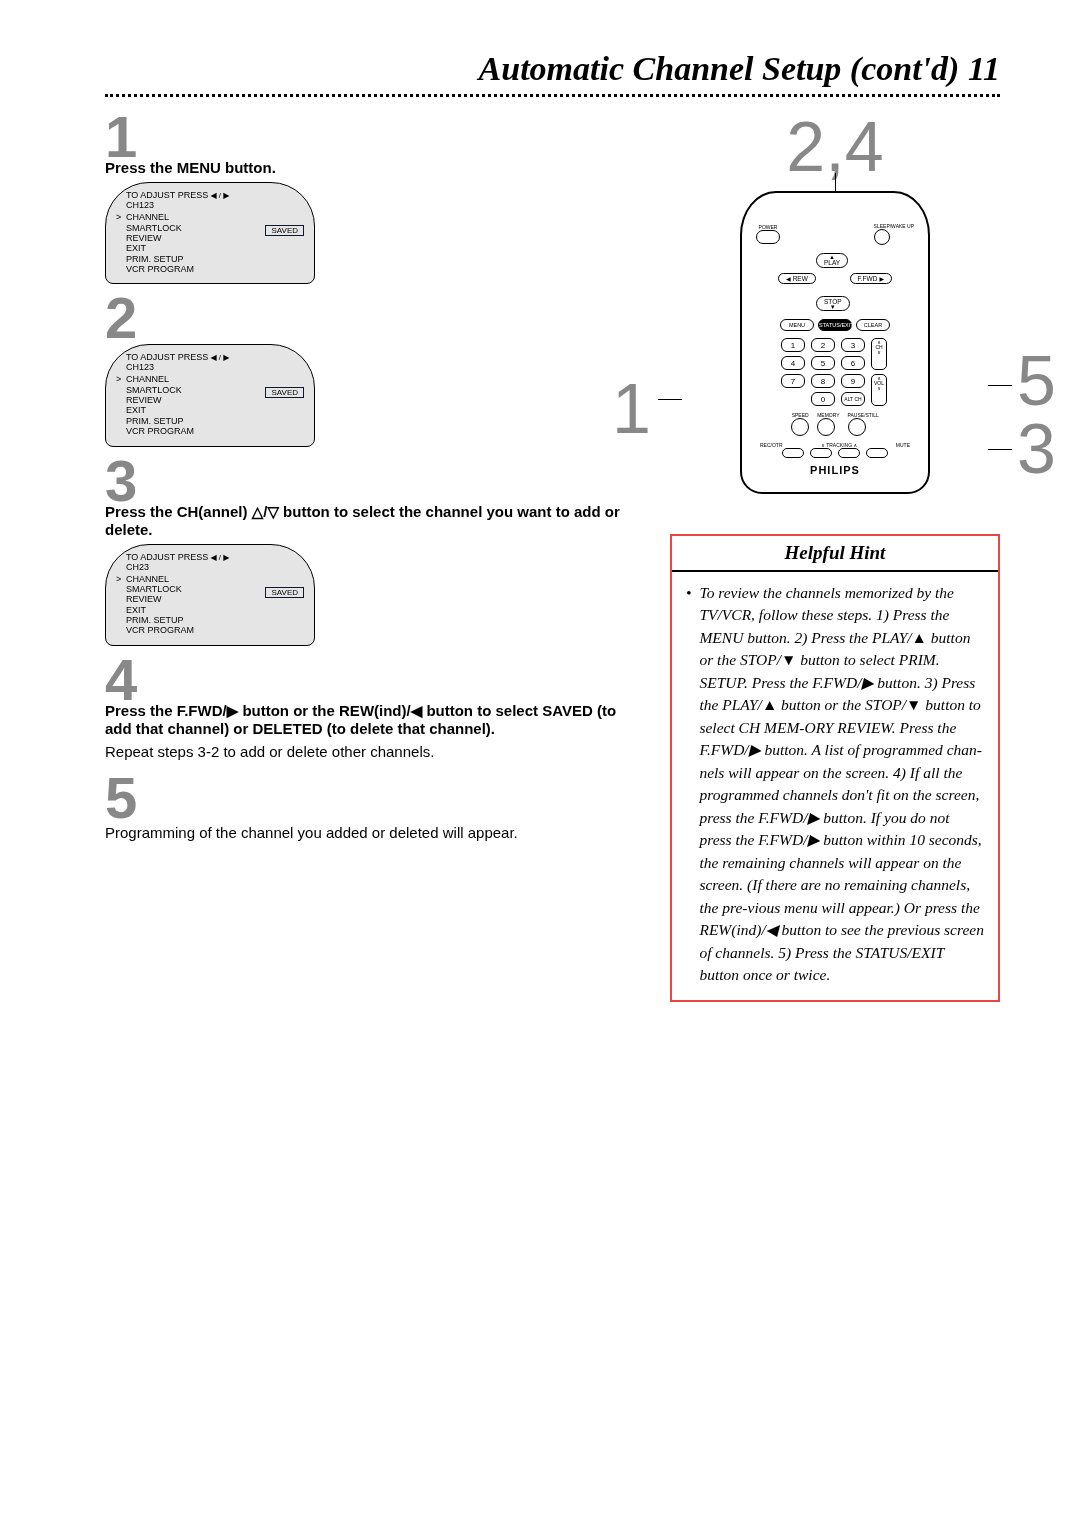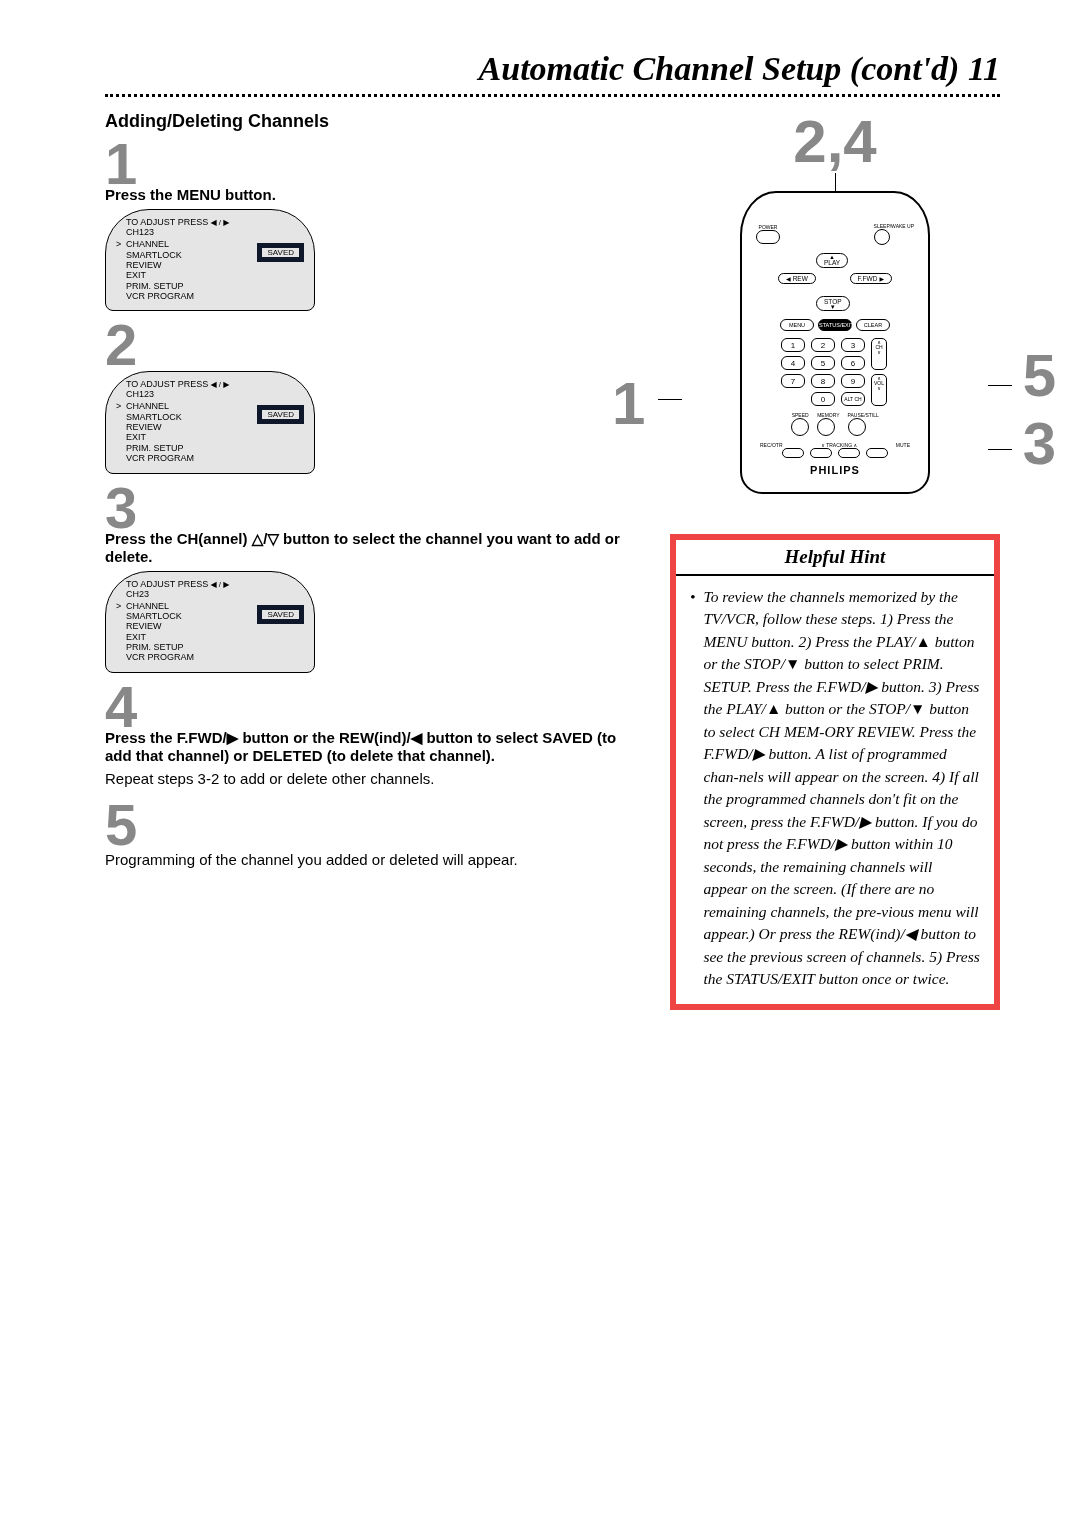--- a/index.html
+++ b/index.html
@@ -67,26 +67,26 @@
       font-family: Arial, sans-serif;
       margin-bottom: 8px;
       background: #e5e5e5;
     }
     .tv-top1 { margin-left: 10px; }
     .tv-top2 { margin-left: 10px; margin-bottom: 2px; }
     .tv-list-row { display: flex; align-items: flex-start; }
     .tv-caret { width: 10px; font-size: 9px; }
     .tv-items { font-size: 9px; line-height: 1.15; }
     .tv-saved {
-      border: 5px solid #0f172a;
+      border: 1px solid #0f172a;
       font-size: 8px;
       padding: 0 5px;
       margin-left: auto;
       align-self: flex-start;
-      margin-top: 4px;
+      margin-top: 13px;
     }
     .arrows-lr::after { content: " ◀ / ▶"; font-size: 8px; }
     
     .remote-wrap {
       position: relative;
       text-align: center;
     }
     .remote {
       width: 190px;
       margin: 0 auto;
@@ -120,32 +120,32 @@
     .chvol { border: 1px solid #000; border-radius: 5px; width: 16px; font-size: 5px; text-align: center; line-height: 1; padding: 1px 0; }
     .bottom-row { display: flex; gap: 8px; justify-content: center; margin-bottom: 6px; align-items: center; }
     .small-circ { border: 1px solid #000; border-radius: 50%; width: 18px; height: 18px; }
     .small-lbl { font-size: 5px; text-align: center; }
     .tiny-pills { display: flex; gap: 6px; justify-content: center; margin-bottom: 6px; }
     .tiny-pill { border: 1px solid #000; border-radius: 6px; width: 22px; height: 10px; }
     .brand { font-weight: bold; font-size: 11px; text-align: center; letter-spacing: 1px; margin-top: 2px; }
     
     .callout {
       position: absolute;
-      font-size: 60px;
-      font-weight: bold;
+      font-size: 70px;
+      font-weight: normal;
       color: #888;
     }
     .co-top { top: -84px; left: 50%; transform: translateX(-50%); }
     .co-1 { top: 178px; left: -58px; }
     .co-5 { top: 150px; right: -56px; }
     .co-3 { top: 218px; right: -56px; }
     .co-line { position: absolute; background: #000; }
     
     .hint-box {
-      border: 6px solid #ef4444;
+      border: 2px solid #ef4444;
       margin-top: 40px;
     }
     .hint-head {
       text-align: center;
       font-weight: bold;
       font-style: italic;
       font-size: 19px;
       padding: 6px 0;
       border-bottom: 2px solid #000;
       font-family: "Times New Roman", serif;
@@ -161,21 +161,20 @@
     .bullet .dot { width: 10px; }
   </style>
 </head>
 <body>
 
 <div class="title">Automatic Channel Setup (cont'd)  11</div>
 <hr class="dotted-divider">
 
 <div class="grid">
   <div class="left">
-    <div class="section-head">Adding/Deleting Channels</div>
 
     <div class="big-num">1</div>
     <div class="step-text">Press the MENU button.</div>
     <div class="tv-screen">
       <div class="tv-top1"><span>TO ADJUST PRESS</span><span class="arrows-lr"></span></div>
       <div class="tv-top2">CH123</div>
       <div class="tv-list-row">
         <div class="tv-caret">&gt;</div>
         <div class="tv-items">
           <div>CHANNEL</div>

